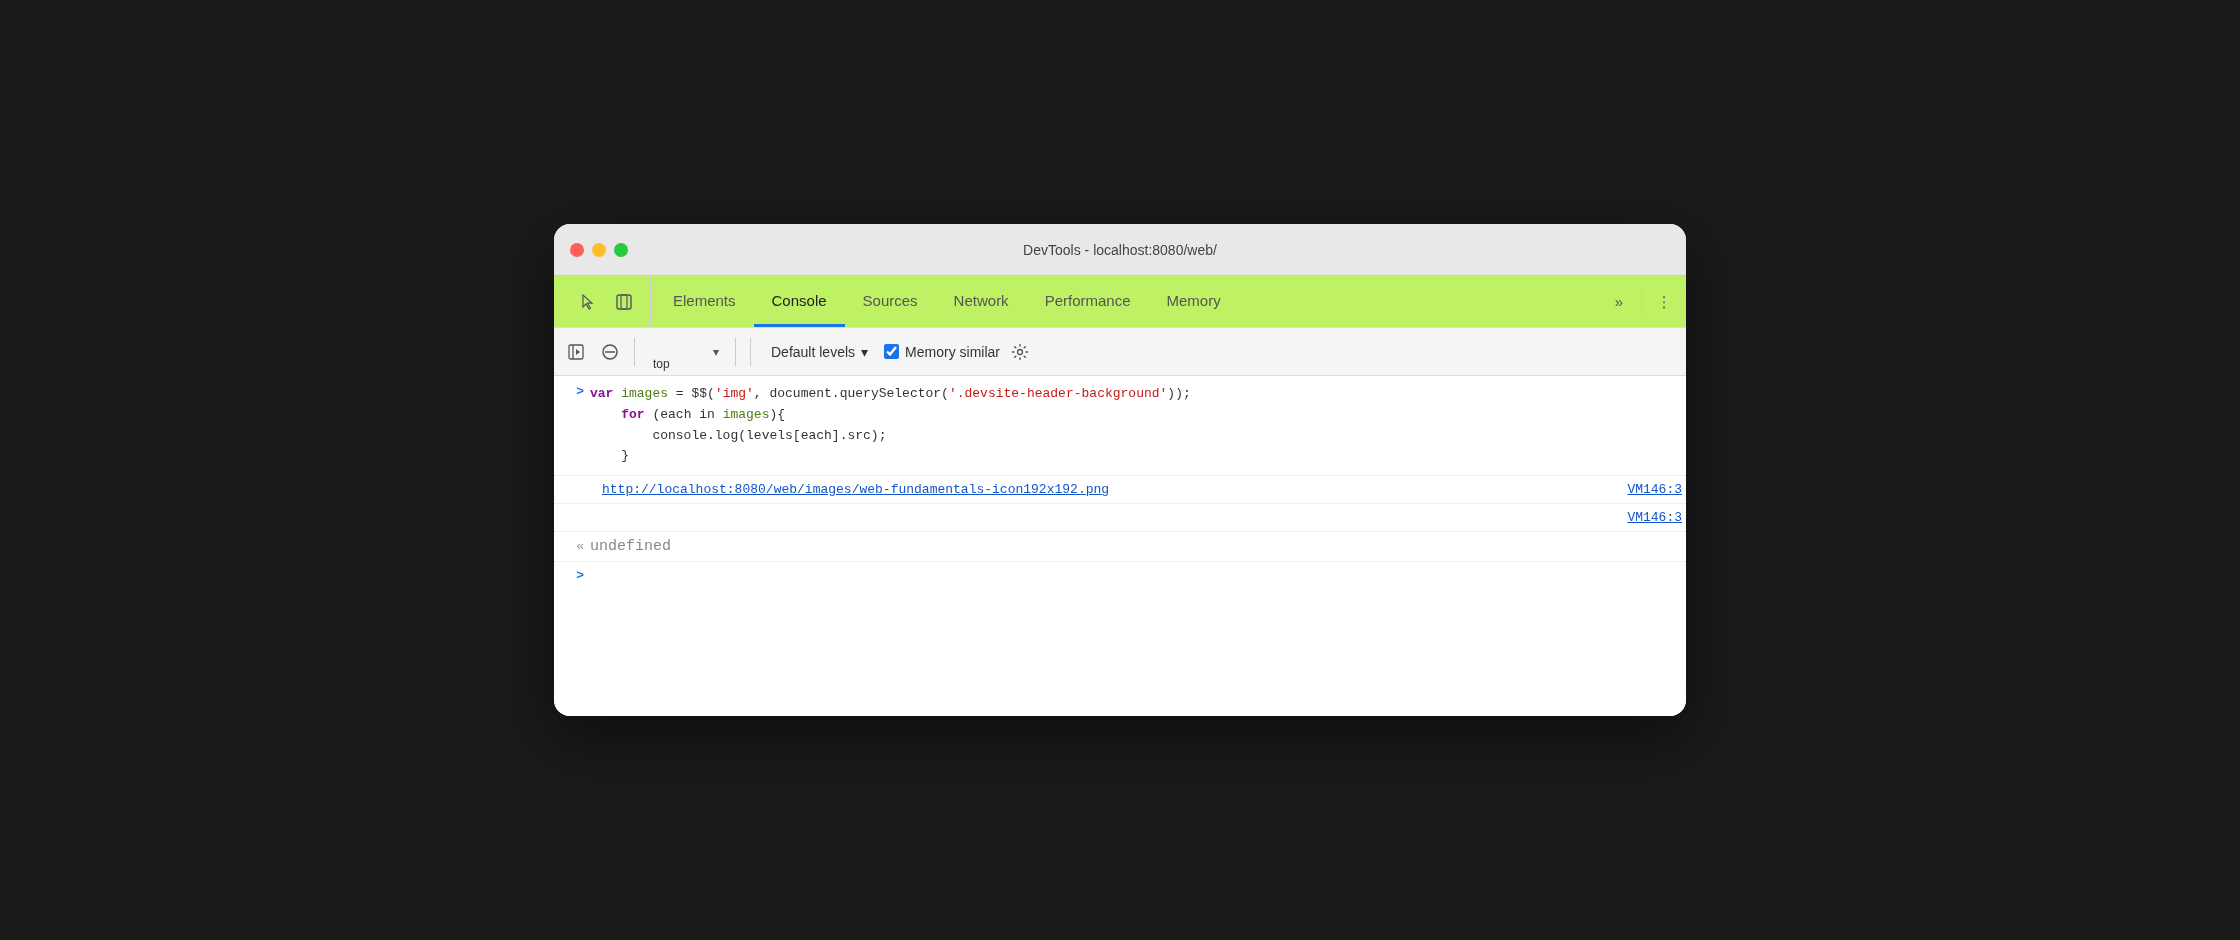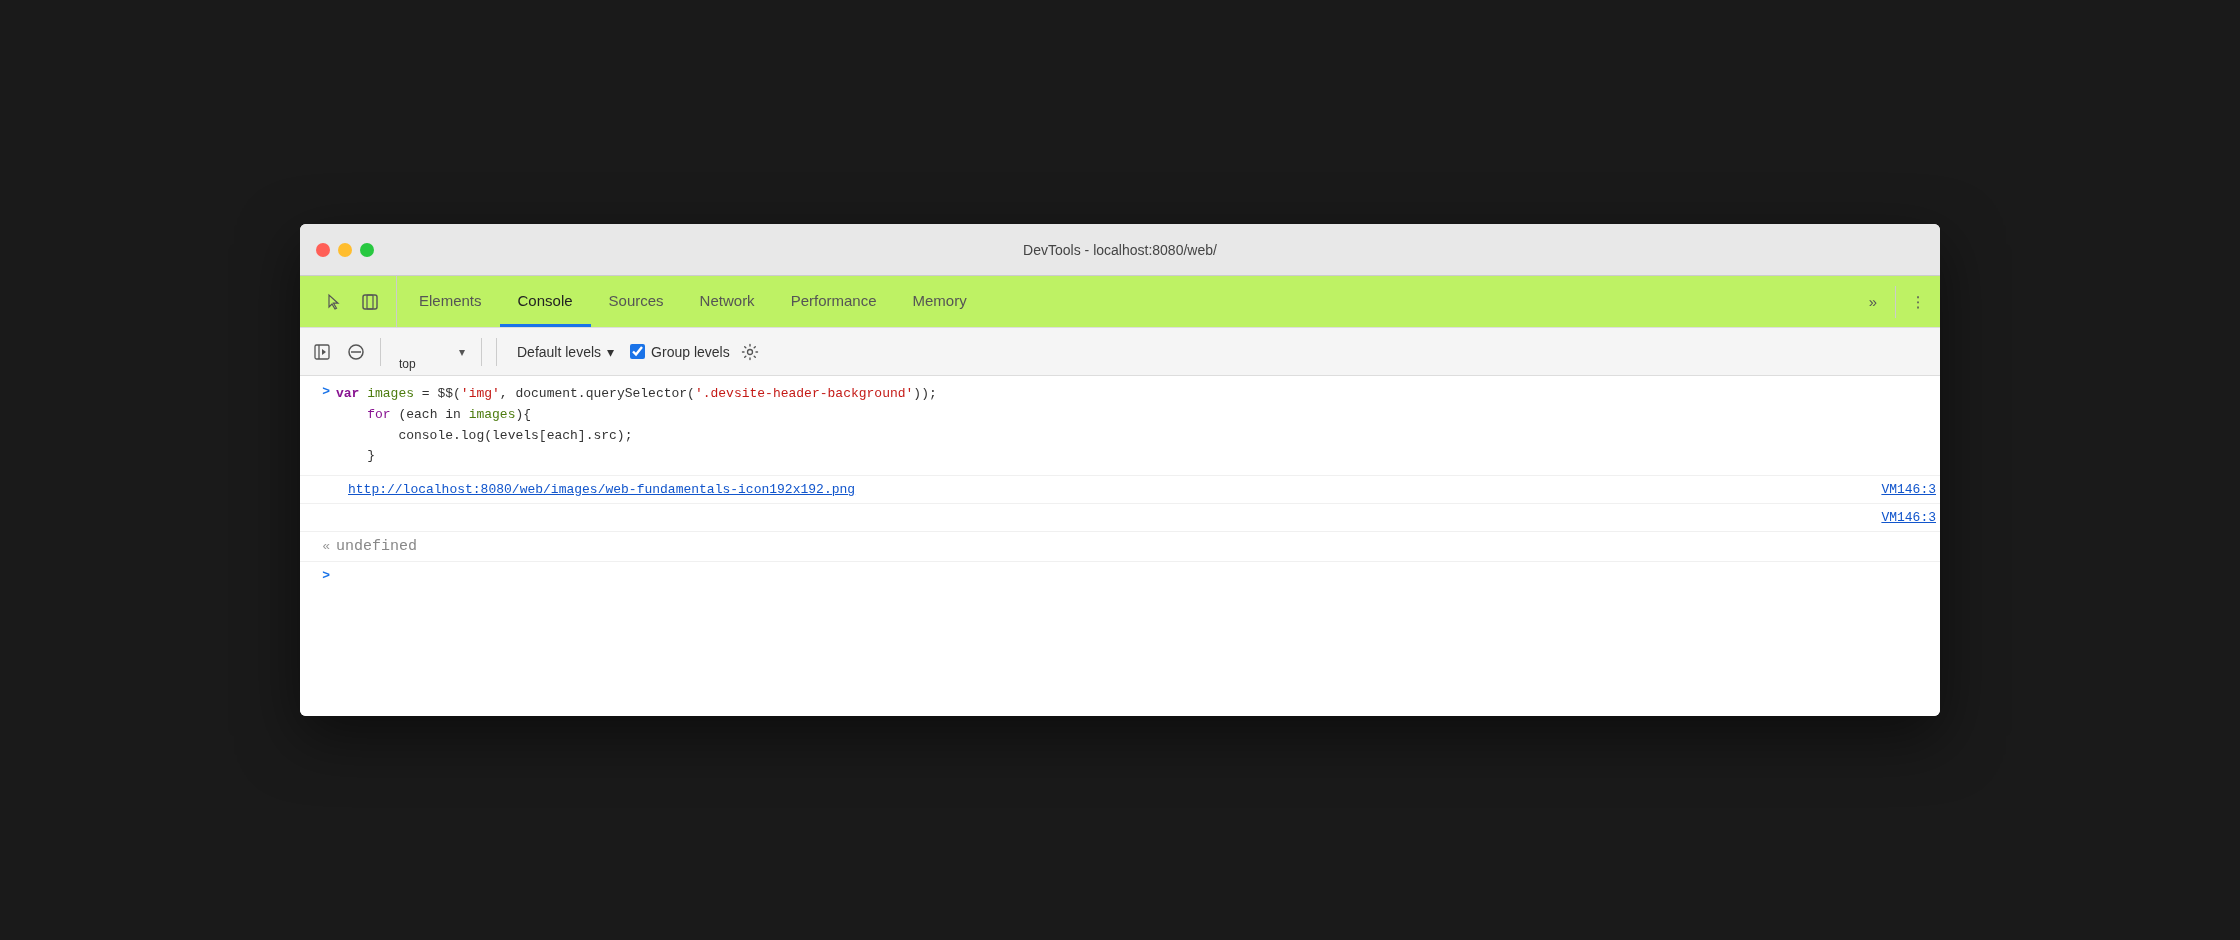--- a/index.html
+++ b/index.html
@@ -5,23 +5,23 @@
     * { box-sizing: border-box; margin: 0; padding: 0; }
     body {
       background: #1a1a1a;
       display: flex;
       justify-content: center;
       align-items: center;
       min-height: 100vh;
       font-family: -apple-system, BlinkMacSystemFont, 'Helvetica Neue', Arial, sans-serif;
     }
     .window {
-      width: 1640px;
+      width: 1132px;
       background: #f5f5f5;
-      border-radius: 6px;
+      border-radius: 16px;
       box-shadow: 0 20px 60px rgba(0,0,0,0.5);
       overflow: hidden;
     }
     
     .titlebar {
       background: #e8e8e8;
       height: 52px;
       display: flex;
       align-items: center;
       justify-content: center;
@@ -243,21 +243,21 @@
     .console-entry-content {
       flex: 1;
       padding: 2px 12px 2px 0;
       line-height: 1.6;
     }
     .code-line {
       display: block;
       white-space: pre;
     }
     .kw-var { color: #881391; font-weight: bold; }
-    .kw-for { color: #881391; font-weight: normal; }
+    .kw-for { color: #881391; font-weight: bold; }
     .var-name { color: #4d7c0f; }
     .fn-call { color: #333; }
     .string-lit { color: #c41a16; }
     .link-url {
       color: #1155cc;
       text-decoration: underline;
       cursor: pointer;
       margin-left: 12px;
     }
     .log-row {
@@ -409,21 +409,21 @@
       <span class="select-arrow">▾</span>
     </div>
     <div class="toolbar-divider"></div>
     <div class="toolbar-divider"></div>
     <div class="levels-btn">
       <span>Default levels</span>
       <span>▾</span>
     </div>
     <label class="checkbox-wrap">
       <input type="checkbox" checked="" style="">
-      <span>Group levels</span>
+      <span>Memory similar</span>
     </label>
     <div class="gear-btn" title="Settings">
       <svg width="18" height="18" viewBox="0 0 18 18" fill="none" xmlns="http://www.w3.org/2000/svg">
         <circle cx="9" cy="9" r="2.5" stroke="#555" stroke-width="1.3"></circle>
         <path d="M9 1.5 L9 3 M9 15 L9 16.5 M1.5 9 L3 9 M15 9 L16.5 9 M3.7 3.7 L4.8 4.8 M13.2 13.2 L14.3 14.3 M14.3 3.7 L13.2 4.8 M4.8 13.2 L3.7 14.3" stroke="#555" stroke-width="1.4" stroke-linecap="round"></path>
       </svg>
     </div>
   </div>
 
   <div class="console-content">

